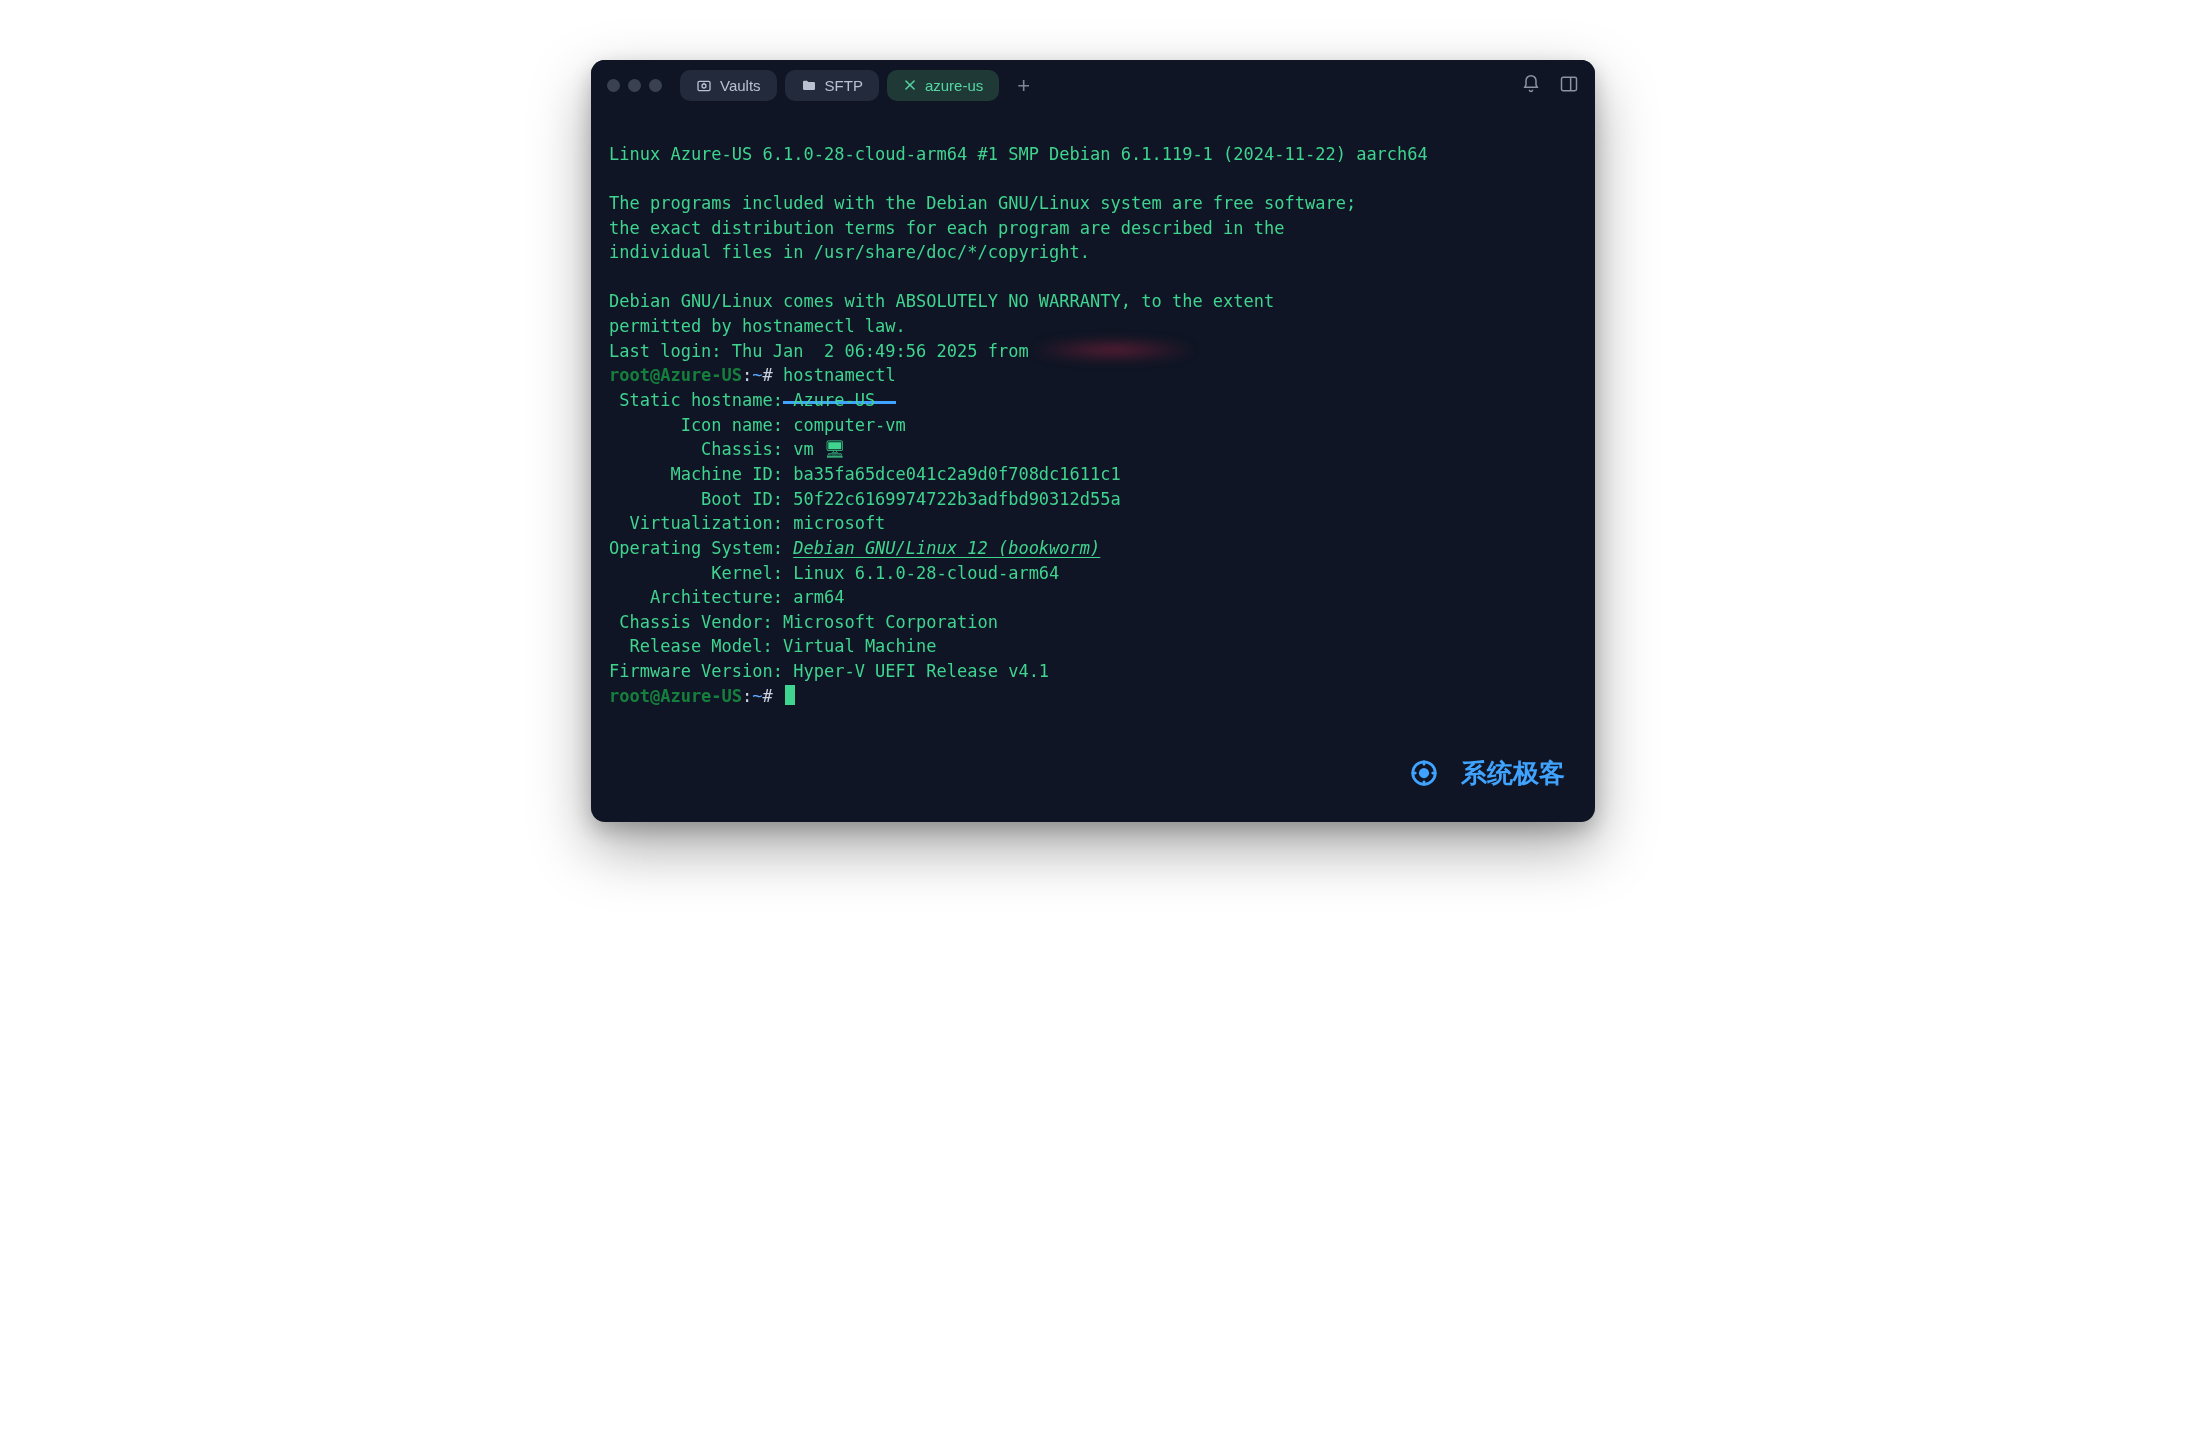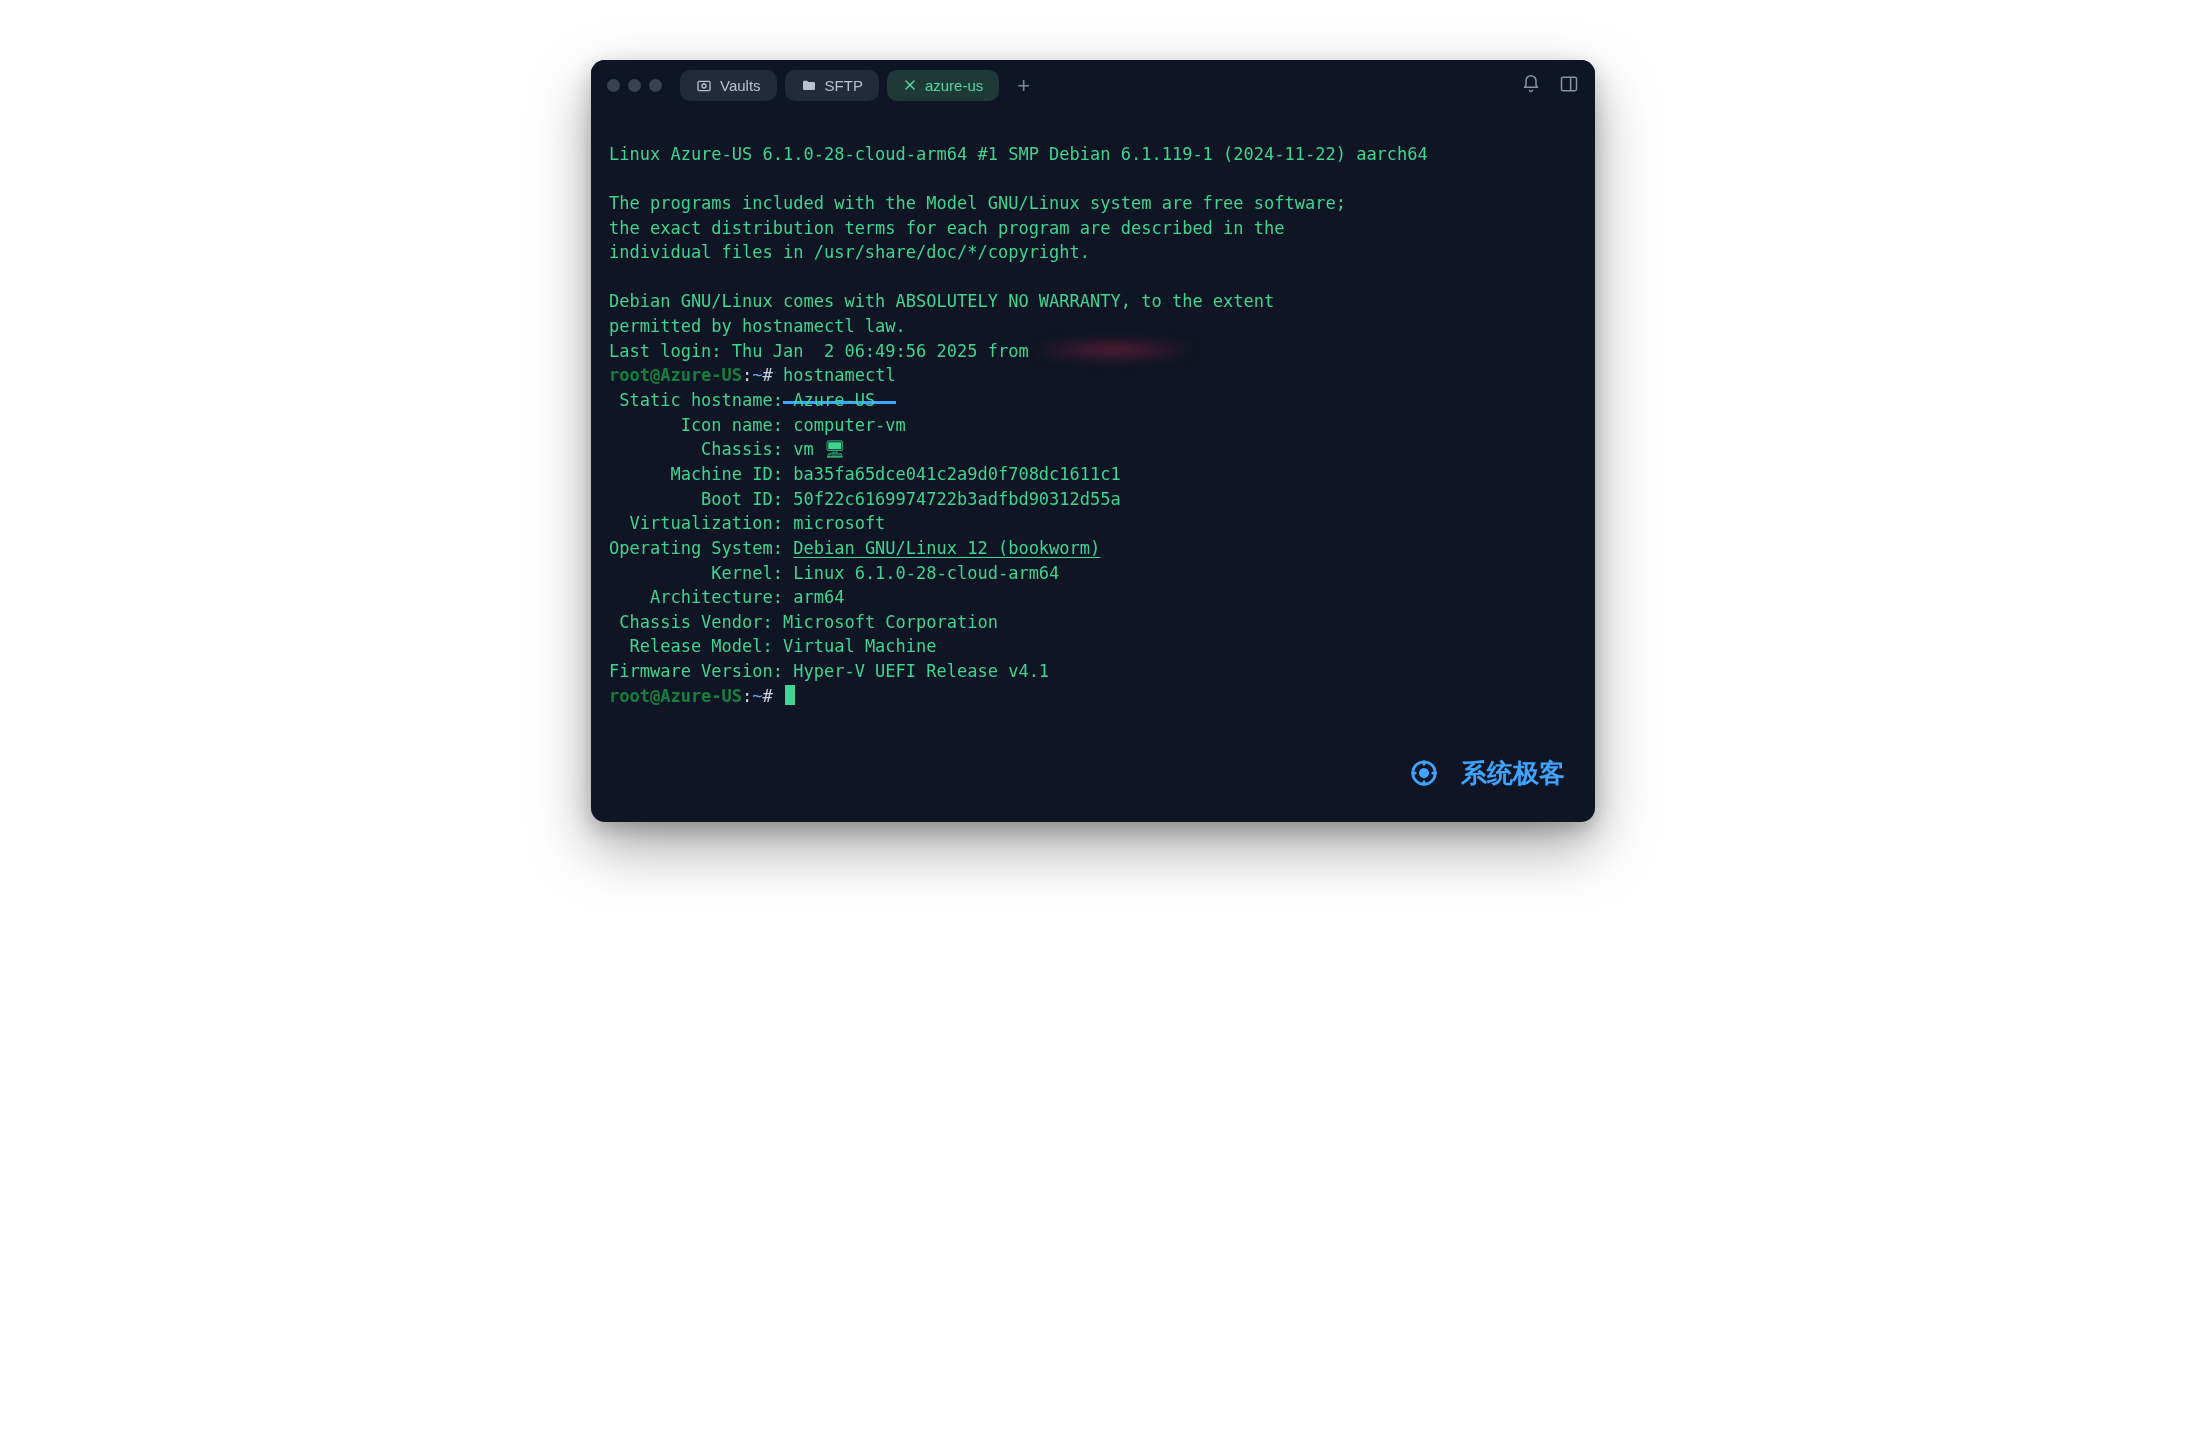--- a/index.html
+++ b/index.html
@@ -98,20 +98,21 @@
   .blue { color: #5aa8ff; }
   .white { color: #c9d1e0; }
   .underline-cmd {
     background: linear-gradient(to top, #3fa3ff 0, #3fa3ff 3px, transparent 3px);
     padding-bottom: 19px;
   }
   .underline-os {
     text-decoration: underline;
     text-decoration-color: #3fd48f;
     text-underline-offset: 3px;
+    font-style: italic;
   }
   .redacted {
     display: inline-block;
     width: 160px;
     height: 20px;
     background: radial-gradient(ellipse at center, rgba(180,40,70,0.55) 0%, rgba(180,40,70,0.0) 75%);
     filter: blur(6px);
     vertical-align: -3px;
     margin-left: 4px;
   }
@@ -193,21 +194,21 @@
             <rect x="3" y="4" width="18" height="16" rx="2"></rect>
             <line x1="14" y1="4" x2="14" y2="20"></line>
           </svg>
       </span>
     </div>
   </div>
 
   <div class="terminal">
 <span class="green">Linux Azure-US 6.1.0-28-cloud-arm64 #1 SMP Debian 6.1.119-1 (2024-11-22) aarch64</span>
 <span class="green"></span>
-<span class="green">The programs included with the Model GNU/Linux system are free software;</span>
+<span class="green">The programs included with the Debian GNU/Linux system are free software;</span>
 <span class="green">the exact distribution terms for each program are described in the</span>
 <span class="green">individual files in /usr/share/doc/*/copyright.</span>
 <span class="green"></span>
 <span class="green">Debian GNU/Linux comes with ABSOLUTELY NO WARRANTY, to the extent</span>
 <span class="green">permitted by hostnamectl law.</span>
 <span class="green">Last login: Thu Jan  2 06:49:56 2025 from</span><span class="redacted"></span>
 <span class="bold-green">root@Azure-US</span><span class="white">:</span><span class="blue">~</span><span class="white">#</span> <span class="green underline-cmd">hostnamectl</span>
 <div id="hostnamectl-block"><span class="kv-line"><span class="green"> Static hostname: </span><span class="green">Azure-US</span></span>
 <span class="kv-line"><span class="green">       Icon name: </span><span class="green">computer-vm</span></span>
 <span class="kv-line"><span class="green">         Chassis: </span><span class="green">vm 🖥</span></span>

